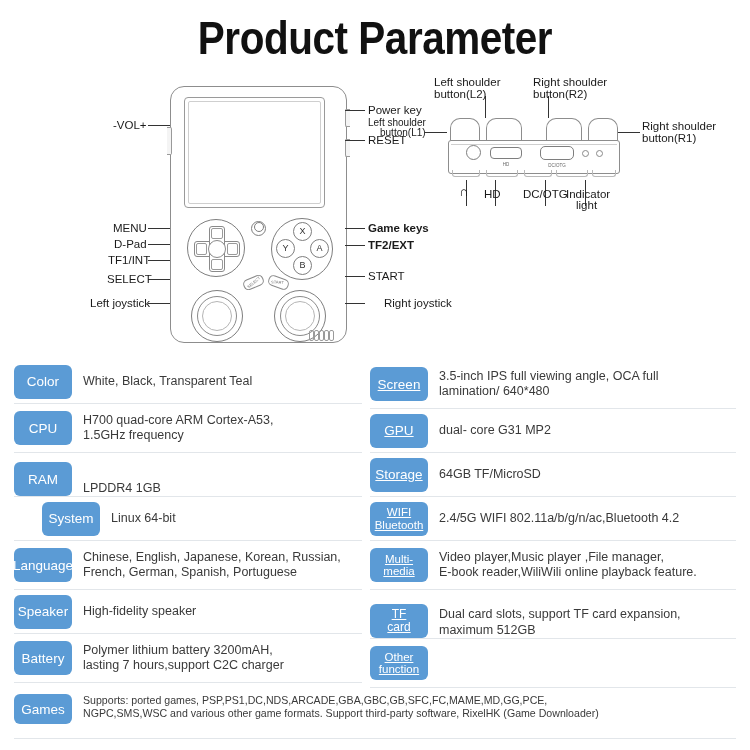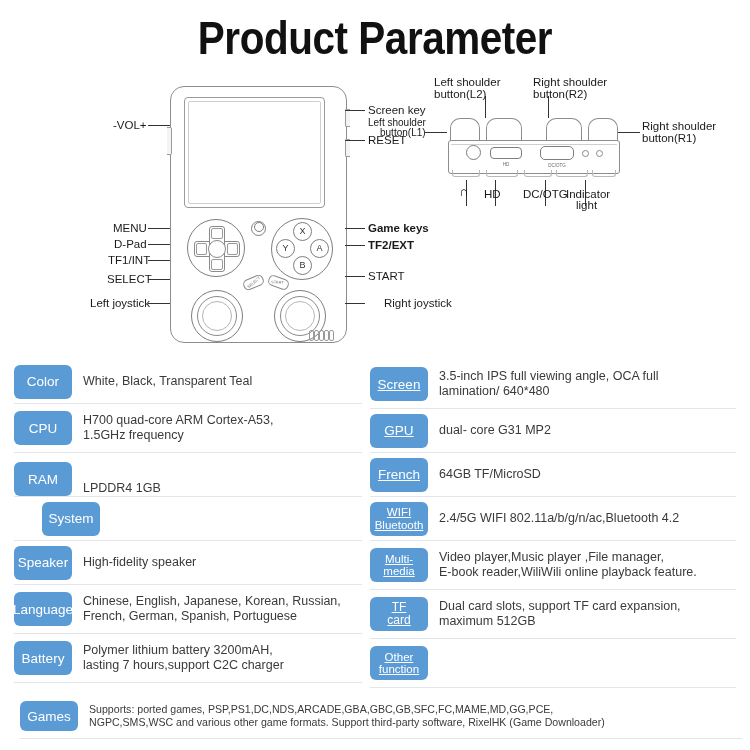--- a/index.html
+++ b/index.html
@@ -120,21 +120,21 @@
     text-align:center;font-size:13.5px;line-height:15px;
     display:flex;align-items:center;justify-content:center;
     box-sizing:border-box;
   }
   .colL .badge{width:58px;}
   .colR .badge{width:58px;text-decoration:underline;}
   .val{flex:1 1 auto;font-size:12.5px;line-height:15.5px;color:#3a3a3a;padding-left:11px;}
   .val.small{font-size:10.6px;line-height:12.6px;}
   .badge.two{font-size:12px;line-height:13px;}
   .badge.small{font-size:11.5px;line-height:12.5px;}
-  .games-row{position:absolute;left:20px;top:334px;width:722px;display:flex;align-items:center;
+  .games-row{position:absolute;left:14px;top:334px;width:722px;display:flex;
        border-bottom:1.5px solid #e2e6ea;}
   .games-row .badge{width:58px;}
 </style>
 </head>
 <body>
 
 <div class="title">Product Parameter</div>
 
 <div class="diagram">
 
@@ -202,21 +202,21 @@
   <div class="lbl" style="left:107px;top:203px;">SELECT</div>
   <div class="lbl" style="left:90px;top:227px;">Left joystick</div>
 
   <div class="lead" style="left:345px;top:40px;width:20px;"></div>
   <div class="lead" style="left:345px;top:70px;width:20px;"></div>
   <div class="lead" style="left:345px;top:158px;width:20px;"></div>
   <div class="lead" style="left:345px;top:175px;width:20px;"></div>
   <div class="lead" style="left:345px;top:206px;width:20px;"></div>
   <div class="lead" style="left:345px;top:233px;width:20px;"></div>
 
-  <div class="lbl" style="left:368px;top:34px;">Screen key</div>
+  <div class="lbl" style="left:368px;top:34px;">Power key</div>
   <div class="lbl sm" style="left:368px;top:47px;">Left shoulder</div>
   <div class="lbl sm" style="left:380px;top:57px;">button(L1)</div>
   <div class="lbl" style="left:368px;top:64px;">RESET</div>
   <div class="lbl b" style="left:368px;top:152px;">Game keys</div>
   <div class="lbl b" style="left:368px;top:169px;">TF2/EXT</div>
   <div class="lbl" style="left:368px;top:200px;">START</div>
   <div class="lbl" style="left:384px;top:227px;">Right joystick</div>
 
   <div class="top">
     <div class="shoulder sh1"></div>
@@ -276,56 +276,57 @@
       <div class="row" style="height: 48px;">
         <div class="badge" style="height: 34px;">CPU</div>
         <div class="val">H700 quad-core ARM Cortex-A53,<br>1.5GHz frequency</div>
       </div>
       <div class="row" style="height: 43px; align-items: flex-end;">
         <div class="badge" style="height: 34px;">RAM</div>
         <div class="val">LPDDR4  1GB</div>
       </div>
       <div class="row" style="height: 43px;">
         <div class="badge" style="height: 34px; margin-left: 28px;">System</div>
+        <div class="val">Linux 64-bit</div>
+      </div>
+      <div class="row" style="height: 48px;">
+        <div class="badge" style="height: 34px;">Language</div>
+        <div class="val">Chinese, English, Japanese, Korean, Russian,<br>French, German, Spanish, Portuguese</div>
       </div>
       <div class="row" style="height: 43px;">
         <div class="badge" style="height: 34px;">Speaker</div>
         <div class="val">High-fidelity speaker</div>
       </div>
       <div class="row" style="height: 48px;">
-        <div class="badge" style="height: 34px;">Language</div>
-        <div class="val">Chinese, English, Japanese, Korean, Russian,<br>French, German, Spanish, Portuguese</div>
-      </div>
-      <div class="row" style="height: 48px;">
         <div class="badge" style="height: 34px;">Battery</div>
         <div class="val">Polymer lithium battery 3200mAH,<br>lasting 7  hours,support C2C charger</div>
       </div>
     </div>
   <div class="col colR" id="colR">
       <div class="row" style="height: 48px;">
         <div class="badge" style="height: 34px;">Screen</div>
         <div class="val">3.5-inch IPS full viewing angle, OCA full<br>lamination/ 640*480</div>
       </div>
       <div class="row" style="height: 43px;">
         <div class="badge" style="height: 34px;">GPU</div>
         <div class="val">dual- core G31 MP2</div>
       </div>
       <div class="row" style="height: 43px;">
-        <div class="badge" style="height: 34px;">French</div>
+        <div class="badge" style="height: 34px;">Storage</div>
         <div class="val">64GB TF/MicroSD</div>
       </div>
       <div class="row" style="height: 43px;">
         <div class="badge two small" style="height: 34px;">WIFI<br>Bluetooth</div>
         <div class="val">2.4/5G WIFI 802.11a/b/g/n/ac,Bluetooth 4.2</div>
       </div>
       <div class="row" style="height: 48px;">
         <div class="badge two small" style="height: 34px;">Multi-<br>media</div>
         <div class="val">Video  player,Music player ,File manager,<br>E-book reader,WiliWili online playback feature.</div>
       </div>
-      <div class="row" style="height: 48px;">
+      <div class="row" style="height: 48px; align-items: flex-end;">
         <div class="badge two" style="height: 34px;">TF<br>card</div>
         <div class="val">Dual card slots, support TF card expansion,<br>maximum 512GB</div>
       </div>
       <div class="row" style="height: 48px;">
         <div class="badge two small" style="height: 34px;">Other<br>function</div>
       </div>
     </div>
   <div class="games-row" id="gamesRow" style="height: 44px;">
       <div class="badge" style="height: 30px;">Games</div>
       <div class="val small">Supports: ported games, PSP,PS1,DC,NDS,ARCADE,GBA,GBC,GB,SFC,FC,MAME,MD,GG,PCE,<br>NGPC,SMS,WSC and various other game formats. Support third-party software, RixelHK (Game Downloader)</div>

